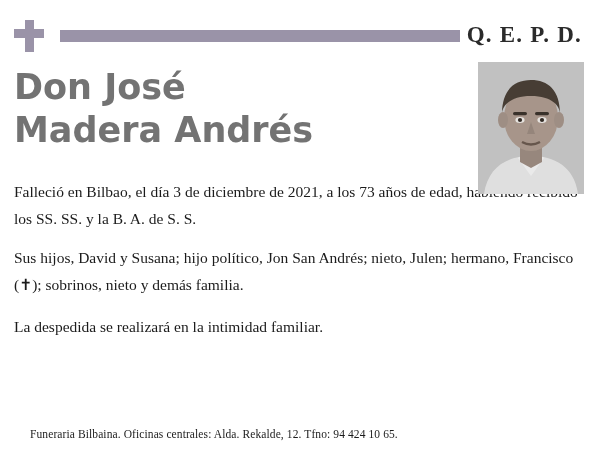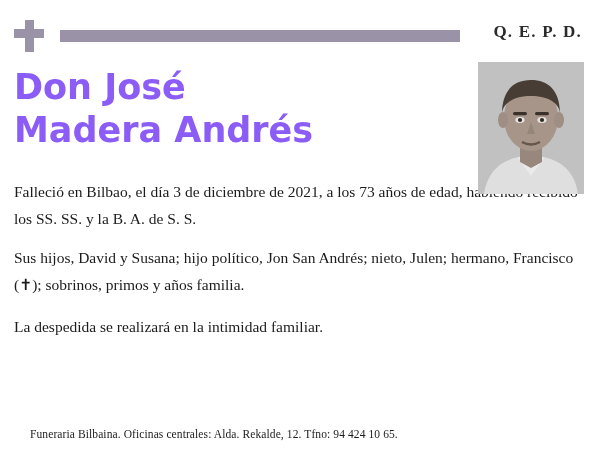--- a/index.html
+++ b/index.html
@@ -62,39 +62,39 @@
     top: 16px;
     width: 400px;
     height: 12px;
     background: #9a93a8;
   }
   .qepd {
     position: absolute;
     right: 2px;
     top: 8px;
     font-family: "Liberation Serif", serif;
-    font-size: 17px;
+    font-size: 23px;
     font-weight: bold;
     letter-spacing: 1.2px;
     color: #2b2b2b;
     white-space: nowrap;
   }
 
   
   .namewrap {
     position: relative;
     margin-top: 12px;
     min-height: 102px;
   }
   .name {
     font-family: "DejaVu Sans", sans-serif;
     font-weight: bold;
     font-size: 35px;
     line-height: 1.24;
-    color: #8b5cf6;
+    color: #737373;
     letter-spacing: 0px;
     max-width: 430px;
   }
   .name .l2 {
     display: block;
   }
 
   
   .photo {
     position: absolute;
@@ -186,19 +186,19 @@
 
           <path d="M44 80 Q53 85 62 80" stroke="#6b5a50" stroke-width="2.4" fill="none"></path>
 
           <rect x="0" y="0" width="106" height="132" fill="#000000" opacity="0.04"></rect>
         </svg>
       </div>
     </div>
 
     <div class="body">
       <p class="para">Falleció en Bilbao, el día 3 de diciembre de 2021, a los 73 años de edad, habiendo recibido los SS. SS. y la B. A. de S. S.</p>
-      <p class="para">Sus hijos, David y Susana; hijo político, Jon San Andrés; nieto, Julen; hermano, Francisco (✝); sobrinos, primos y años familia.</p>
+      <p class="para">Sus hijos, David y Susana; hijo político, Jon San Andrés; nieto, Julen; hermano, Francisco (✝); sobrinos, nieto y demás familia.</p>
       <p class="para bold">La despedida se realizará en la intimidad familiar.</p>
     </div>
 
     <div class="footer">Funeraria Bilbaina. Oficinas centrales: Alda. Rekalde, 12. Tfno: 94 424 10 65.</div>
   </div>
 </div>
 
 </body></html>

